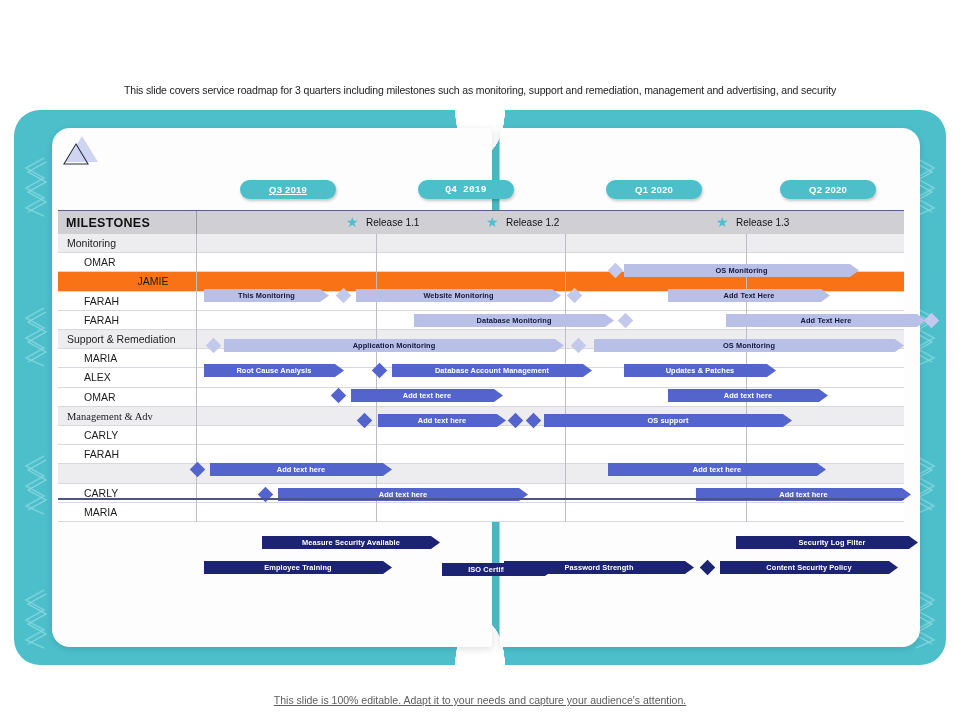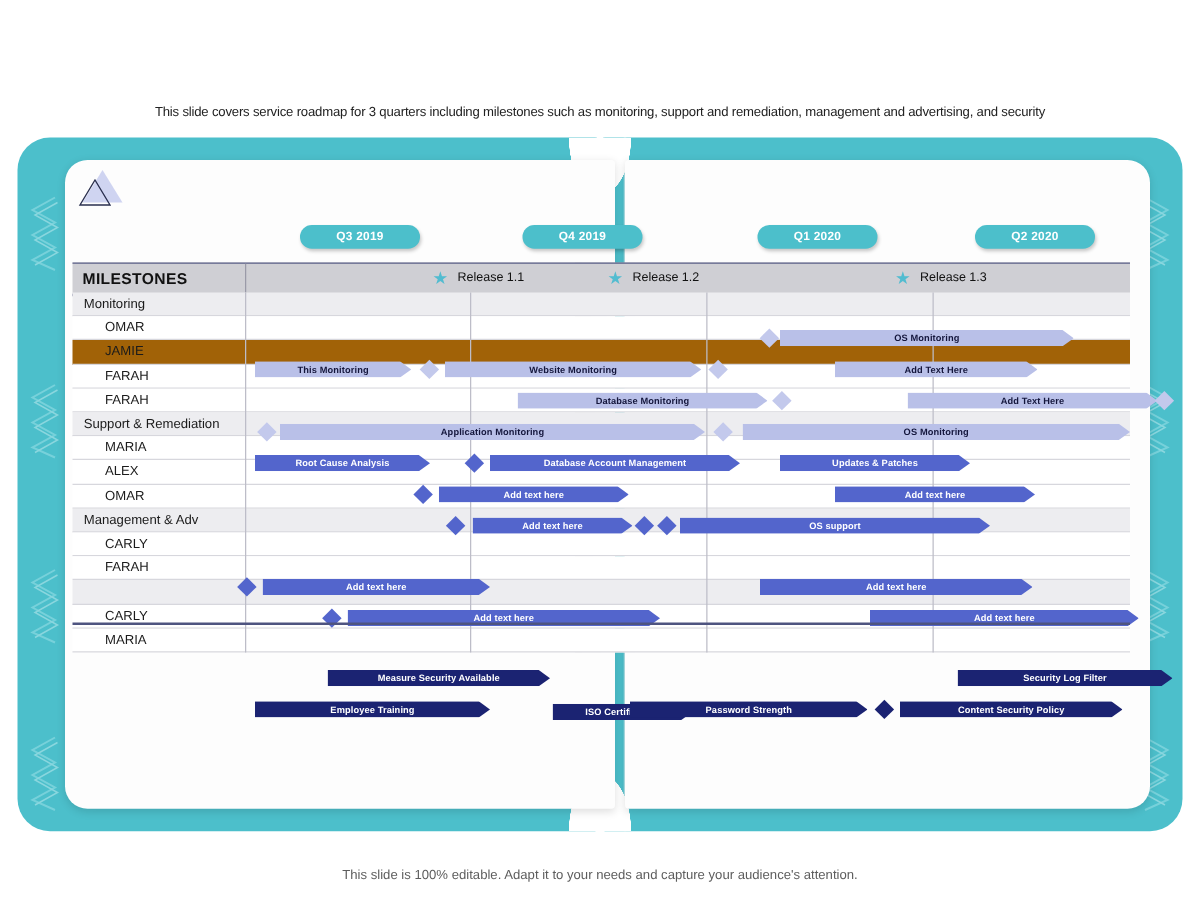--- a/index.html
+++ b/index.html
@@ -125,21 +125,21 @@
 
   .dia{
     position:absolute;width:11px;height:11px;transform:rotate(45deg);
   }
   .dia.light{background:#c3c9ec;}
   .dia.mid{background:#5365cc;}
   .dia.dark{background:#1b2372;}
 
   .footer{
     position:absolute;left:0;right:0;top:694px;text-align:center;
-    font-size:10.5px;color:#5d5d5d;
+    font-size:10.5px;color:#5d5d5d;text-decoration:underline;
   }
 </style>
 </head>
 <body>
 
 <div class="slide">
 
   <div class="subtitle">This slide covers service roadmap for 3 quarters including milestones such as monitoring, support and remediation, management and advertising, and security</div>
 
   <div class="book">
@@ -189,22 +189,22 @@
   <div class="canvas">
 
     <svg class="mountain-icon" viewBox="0 0 40 32">
       <path d="M20 2 L36 28 L4 28 Z" fill="#c7cdee" opacity=".85"></path>
       <path d="M14 10 L26 30 L2 30 Z" fill="none" stroke="#2a2f4f" stroke-width="1.1"></path>
     </svg>
 
     <div class="gutter" style="left:402px;"></div>
 
     <div id="pills">
-        <div class="pill" style="left: 182px; width: 96px;">Q3 2019</div>
-        <div class="pill" style="left: 360px; width: 96px;">Q4 2019</div>
+        <div class="pill" style="left: 182px; width: 96px; text-decoration: underline;">Q3 2019</div>
+        <div class="pill" style="left: 360px; width: 96px; font-family: Liberation Mono, monospace;">Q4 2019</div>
         <div class="pill" style="left: 548px; width: 96px;">Q1 2020</div>
         <div class="pill" style="left: 722px; width: 96px;">Q2 2020</div>
       </div>
 
     <div class="table">
 
       <div class="hdr">
         <div class="hdr-label">MILESTONES</div>
         <div class="hdr-divider"></div>
         <div id="releases">
@@ -227,21 +227,21 @@
           <div class="row group" style="top: 0px; height: 19.2px; background: rgb(237, 237, 240);">
             <div class="rl" style="line-height: 19.2px;">Monitoring</div>
             <div class="rr"></div>
             <div class="line"></div>
           </div>
           <div class="row person" style="top: 19.2px; height: 19.2px; background: rgb(255, 255, 255);">
             <div class="rl" style="line-height: 19.2px;">OMAR</div>
             <div class="rr"></div>
             <div class="line"></div>
           </div>
-          <div class="row person" style="top: 38.4px; height: 19.2px; background: #a16207;">
+          <div class="row person" style="top: 38.4px; height: 19.2px; background: #f97316; text-align: center;">
             <div class="rl" style="line-height: 19.2px;">JAMIE</div>
             <div class="rr"></div>
             <div class="line"></div>
           </div>
           <div class="row person" style="top: 57.6px; height: 19.2px; background: rgb(255, 255, 255);">
             <div class="rl" style="line-height: 19.2px;">FARAH</div>
             <div class="rr"></div>
             <div class="line"></div>
           </div>
           <div class="row person" style="top: 76.8px; height: 19.2px; background: rgb(255, 255, 255);">
@@ -262,21 +262,21 @@
           <div class="row person" style="top: 134.4px; height: 19.2px; background: rgb(255, 255, 255);">
             <div class="rl" style="line-height: 19.2px;">ALEX</div>
             <div class="rr"></div>
             <div class="line"></div>
           </div>
           <div class="row person" style="top: 153.6px; height: 19.2px; background: rgb(255, 255, 255);">
             <div class="rl" style="line-height: 19.2px;">OMAR</div>
             <div class="rr"></div>
             <div class="line"></div>
           </div>
-          <div class="row group" style="top: 172.8px; height: 19.2px; background: rgb(237, 237, 240);">
+          <div class="row group" style="top: 172.8px; height: 19.2px; background: rgb(237, 237, 240); font-family: Liberation Serif, serif;">
             <div class="rl" style="line-height: 19.2px;">Management &amp; Adv</div>
             <div class="rr"></div>
             <div class="line"></div>
           </div>
           <div class="row person" style="top: 192px; height: 19.2px; background: rgb(255, 255, 255);">
             <div class="rl" style="line-height: 19.2px;">CARLY</div>
             <div class="rr"></div>
             <div class="line"></div>
           </div>
           <div class="row person" style="top: 211.2px; height: 19.2px; background: rgb(255, 255, 255);">
@@ -321,21 +321,21 @@
           <div class="bar mid" style="left: 293px; top: 179px; width: 152px;">Add text here</div>
           <div class="bar mid" style="left: 610px; top: 179px; width: 160px;">Add text here</div>
           <div class="bar mid" style="left: 320px; top: 204px; width: 128px;">Add text here</div>
           <div class="bar mid" style="left: 486px; top: 204px; width: 248px;">OS support</div>
           <div class="bar mid" style="left: 152px; top: 253px; width: 182px;">Add text here</div>
           <div class="bar mid" style="left: 550px; top: 253px; width: 218px;">Add text here</div>
           <div class="bar mid" style="left: 220px; top: 278px; width: 250px;">Add text here</div>
           <div class="bar mid" style="left: 638px; top: 278px; width: 215px;">Add text here</div>
           <div class="bar dark" style="left: 204px; top: 326px; width: 178px;">Measure Security Available</div>
           <div class="bar dark" style="left: 384px; top: 326px; width: 112px; margin-top: 27px;">ISO Certification</div>
-          <div class="bar dark" style="left: 708px; top: 326px; width: 172px;">Security Log Filter</div>
+          <div class="bar dark" style="left: 678px; top: 326px; width: 172px; padding-left: 10px;">Security Log Filter</div>
           <div class="bar dark" style="left: 146px; top: 351px; width: 188px;">Employee Training</div>
           <div class="bar dark" style="left: 446px; top: 351px; width: 190px;">Password Strength</div>
           <div class="bar dark" style="left: 662px; top: 351px; width: 178px;">Content Security Policy</div>
         </div>
       <div id="markers">
           <div class="dia light" style="left: 552px; top: 55px;"></div>
           <div class="dia light" style="left: 280px; top: 80px;"></div>
           <div class="dia light" style="left: 511px; top: 80px;"></div>
           <div class="dia light" style="left: 562px; top: 105px;"></div>
           <div class="dia light" style="left: 868px; top: 105px;"></div>

